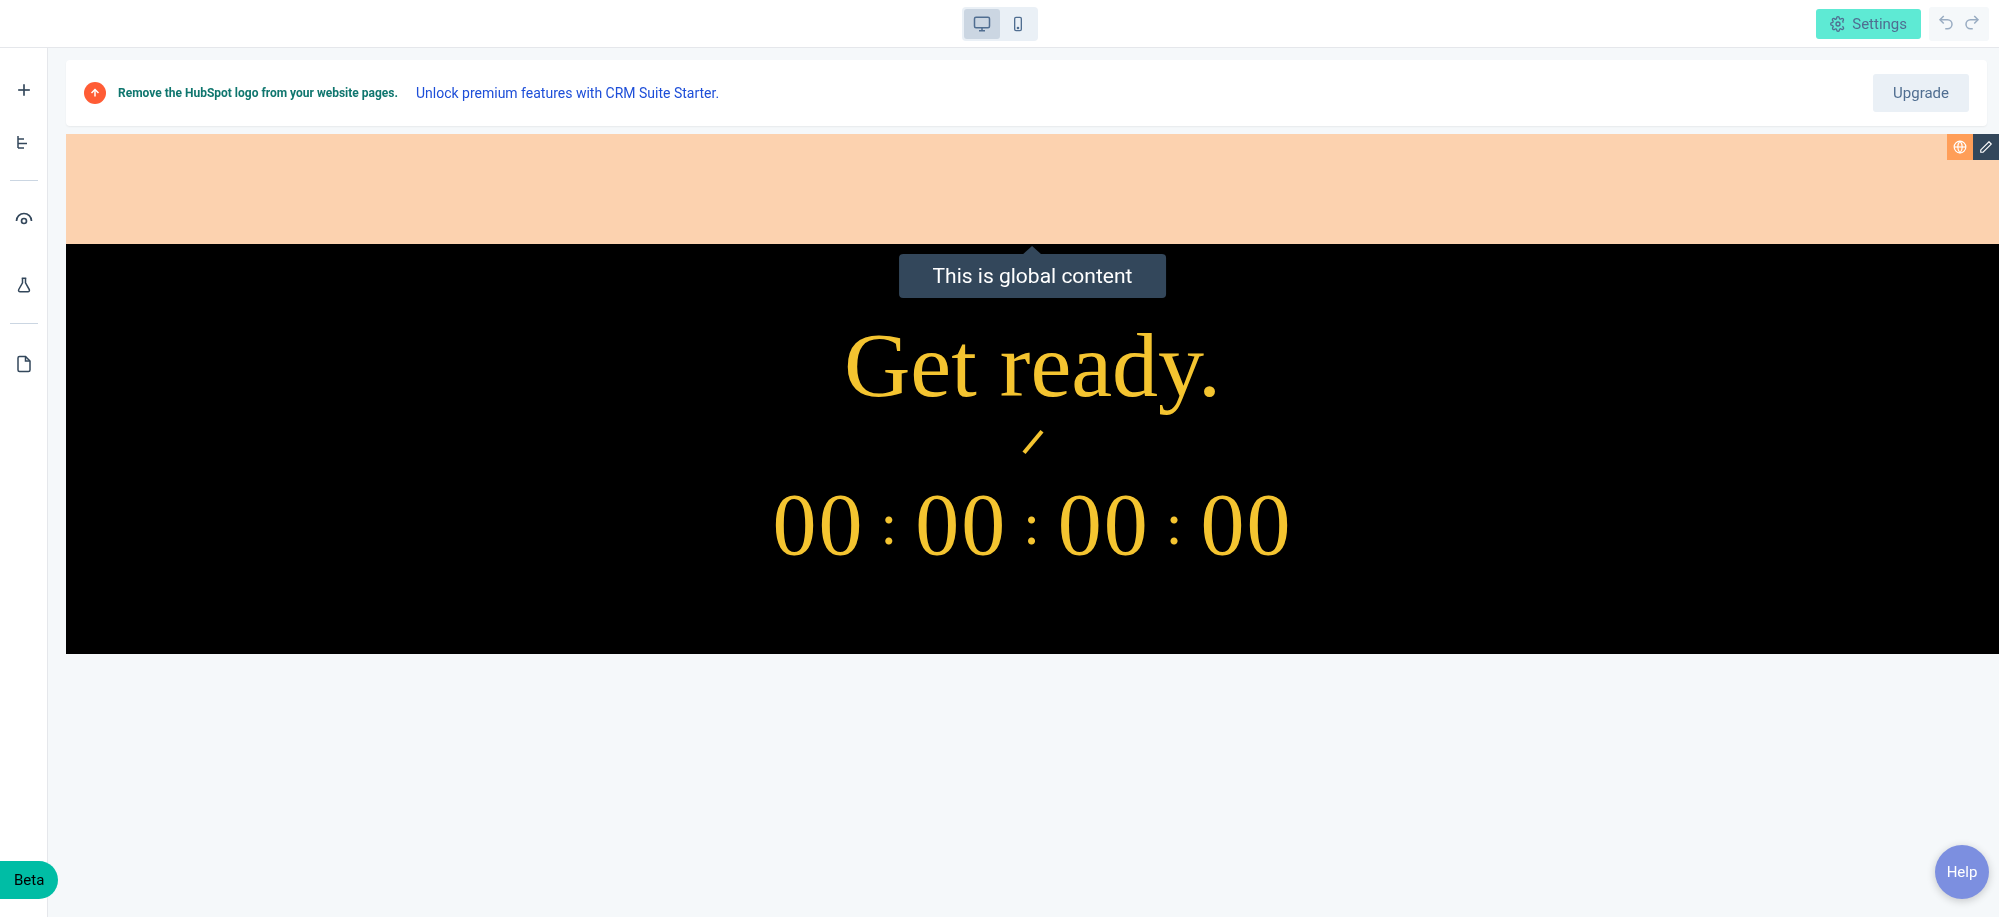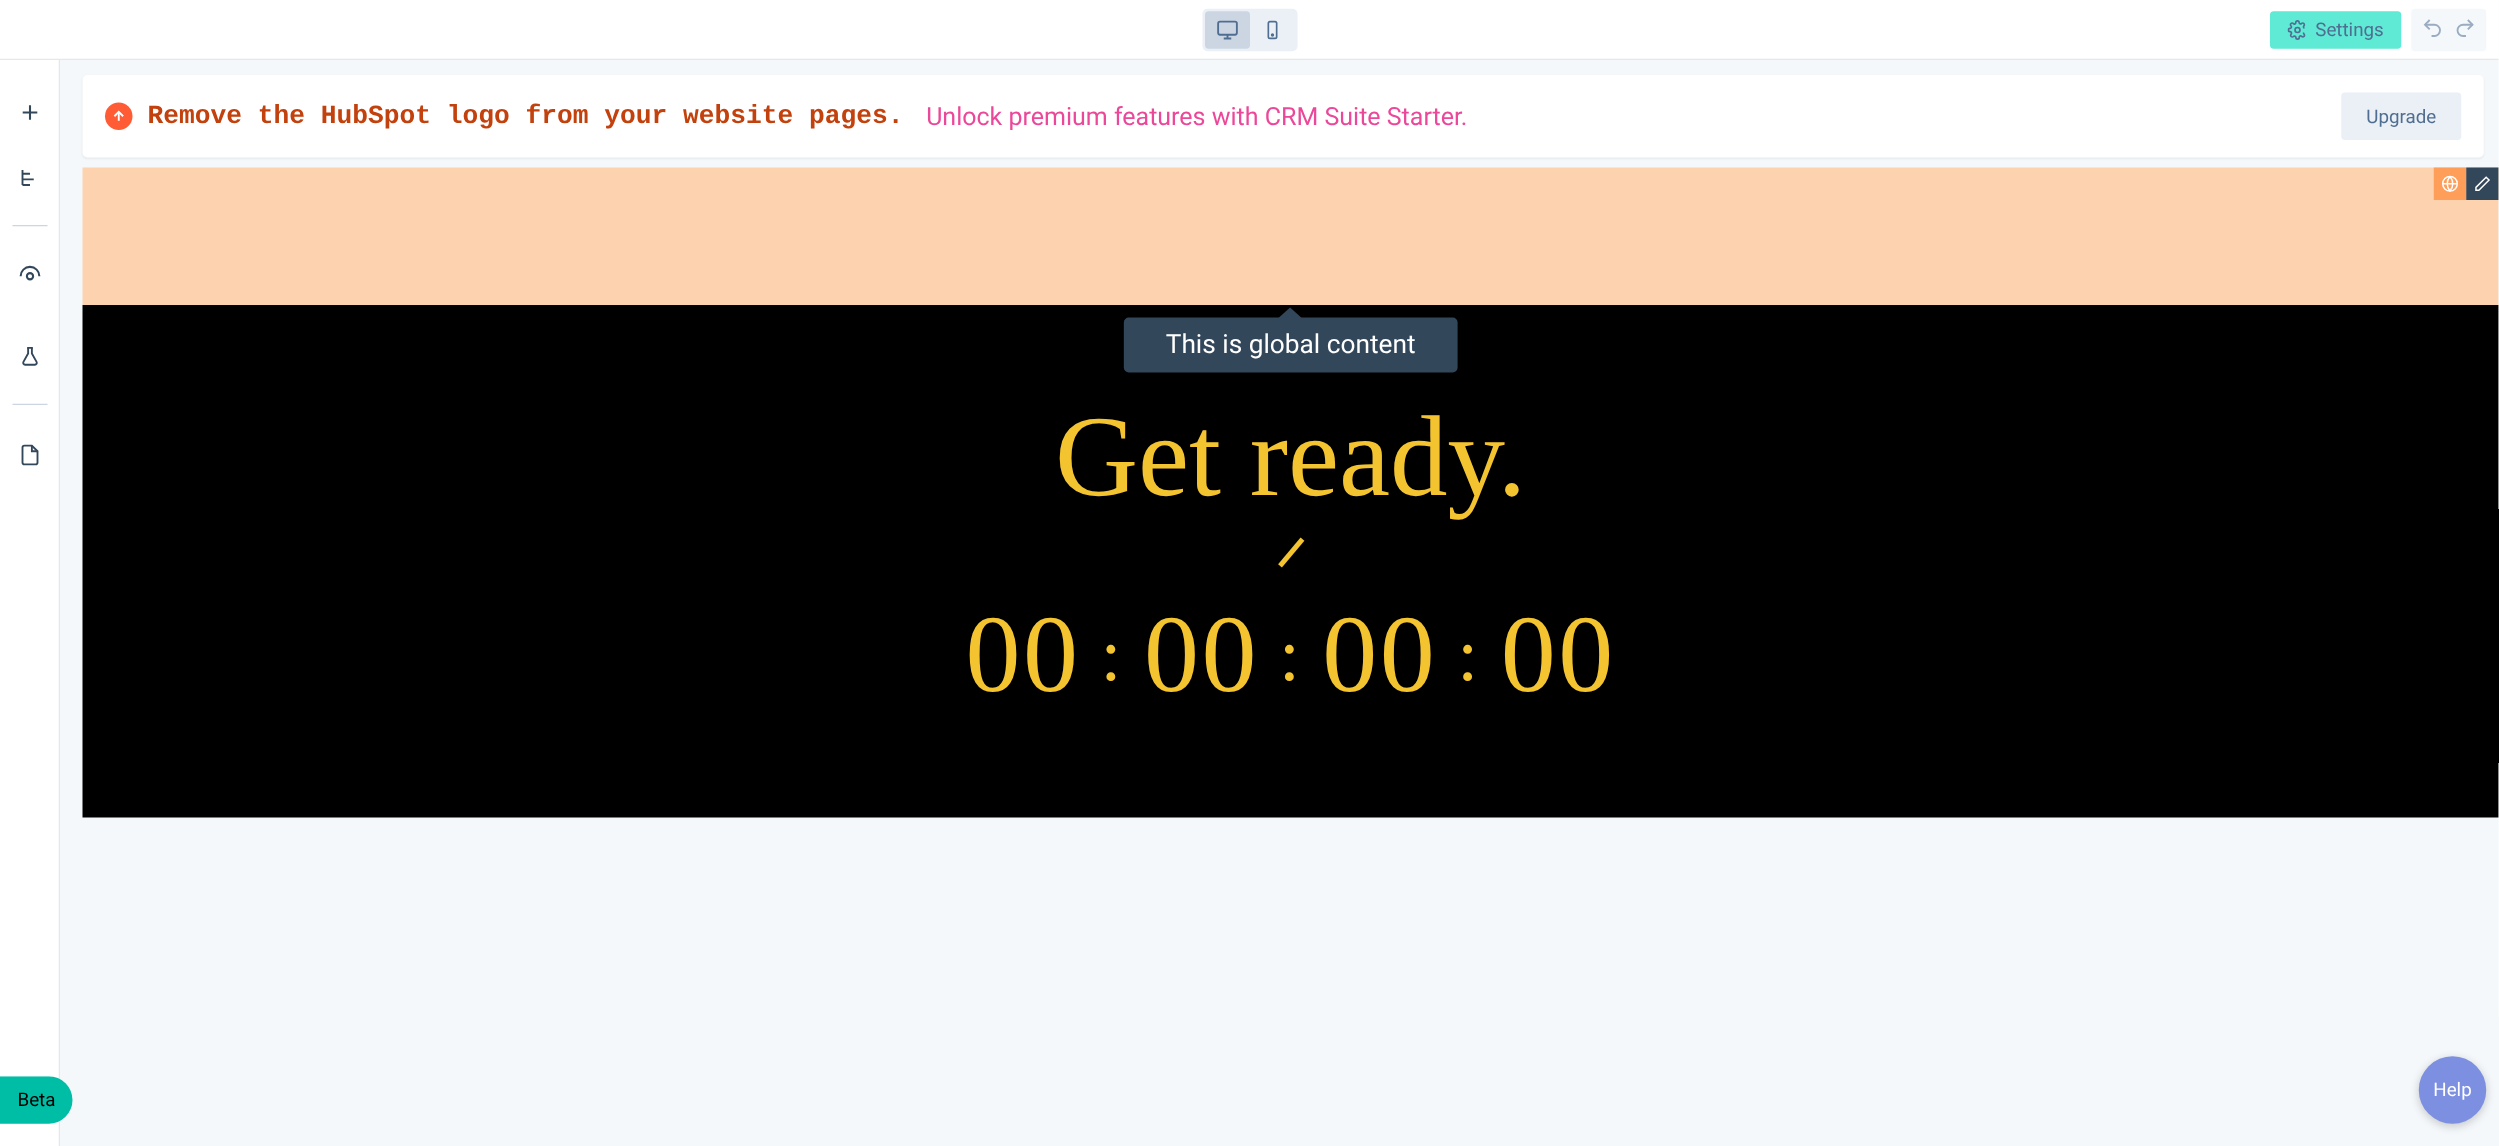--- a/index.html
+++ b/index.html
@@ -85,22 +85,22 @@
     display: flex; align-items: center;
     padding: 14px 18px;
     gap: 12px;
   }
   .up-icon {
     width: 22px; height: 22px; border-radius: 50%;
     background: #ff5c35;
     display: flex; align-items: center; justify-content: center;
     flex-shrink: 0;
   }
-  .banner-strong { font-weight: 700; color: #c2410c; font-size: 21px; font-family: Liberation Mono, monospace; }
-  .banner-sub { color: #ec4899; font-size: 20px; margin-left: 6px; }
+  .banner-strong { font-weight: 700; color: #0f766e; font-size: 12px; }
+  .banner-sub { color: #1d4ed8; font-size: 14px; margin-left: 6px; }
   .banner-spacer { flex: 1; }
   .upgrade-btn {
     background: #eaf0f6; color: #506e91;
     padding: 10px 20px; border-radius: 3px; font-size: 15px;
     cursor: pointer;
   }
 
   
   .page-preview {
     margin: 8px 0 0 18px;

